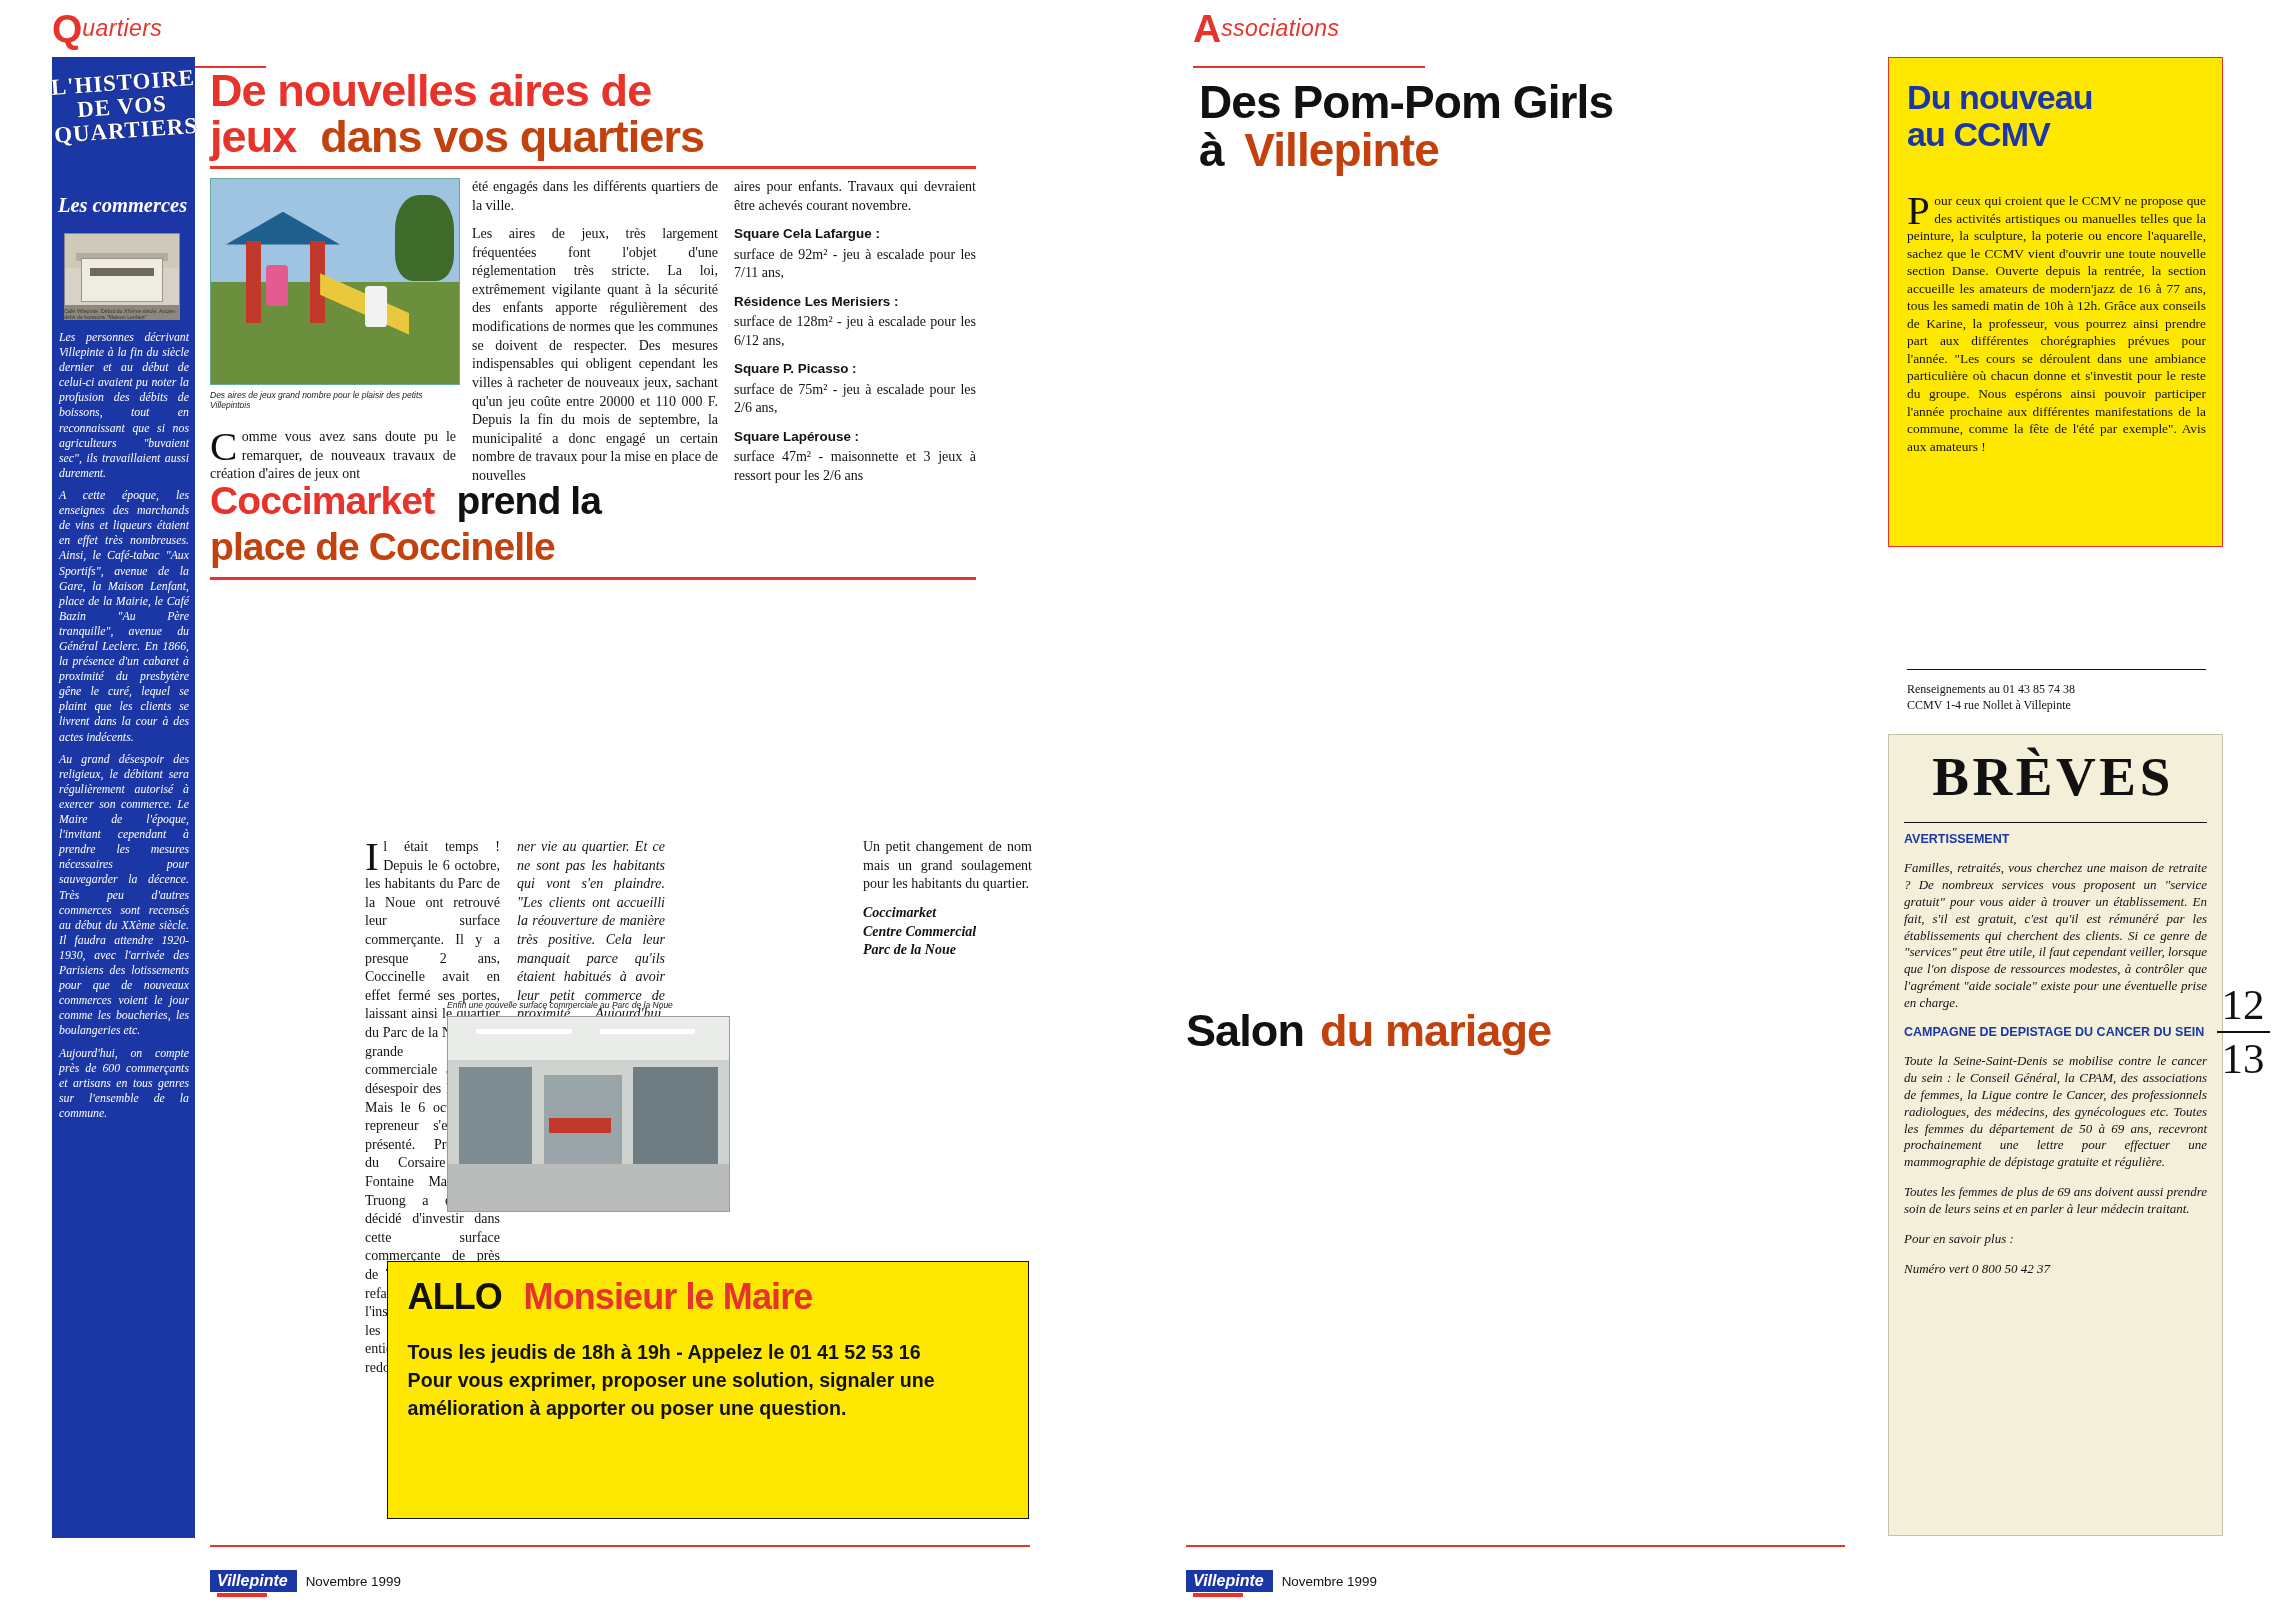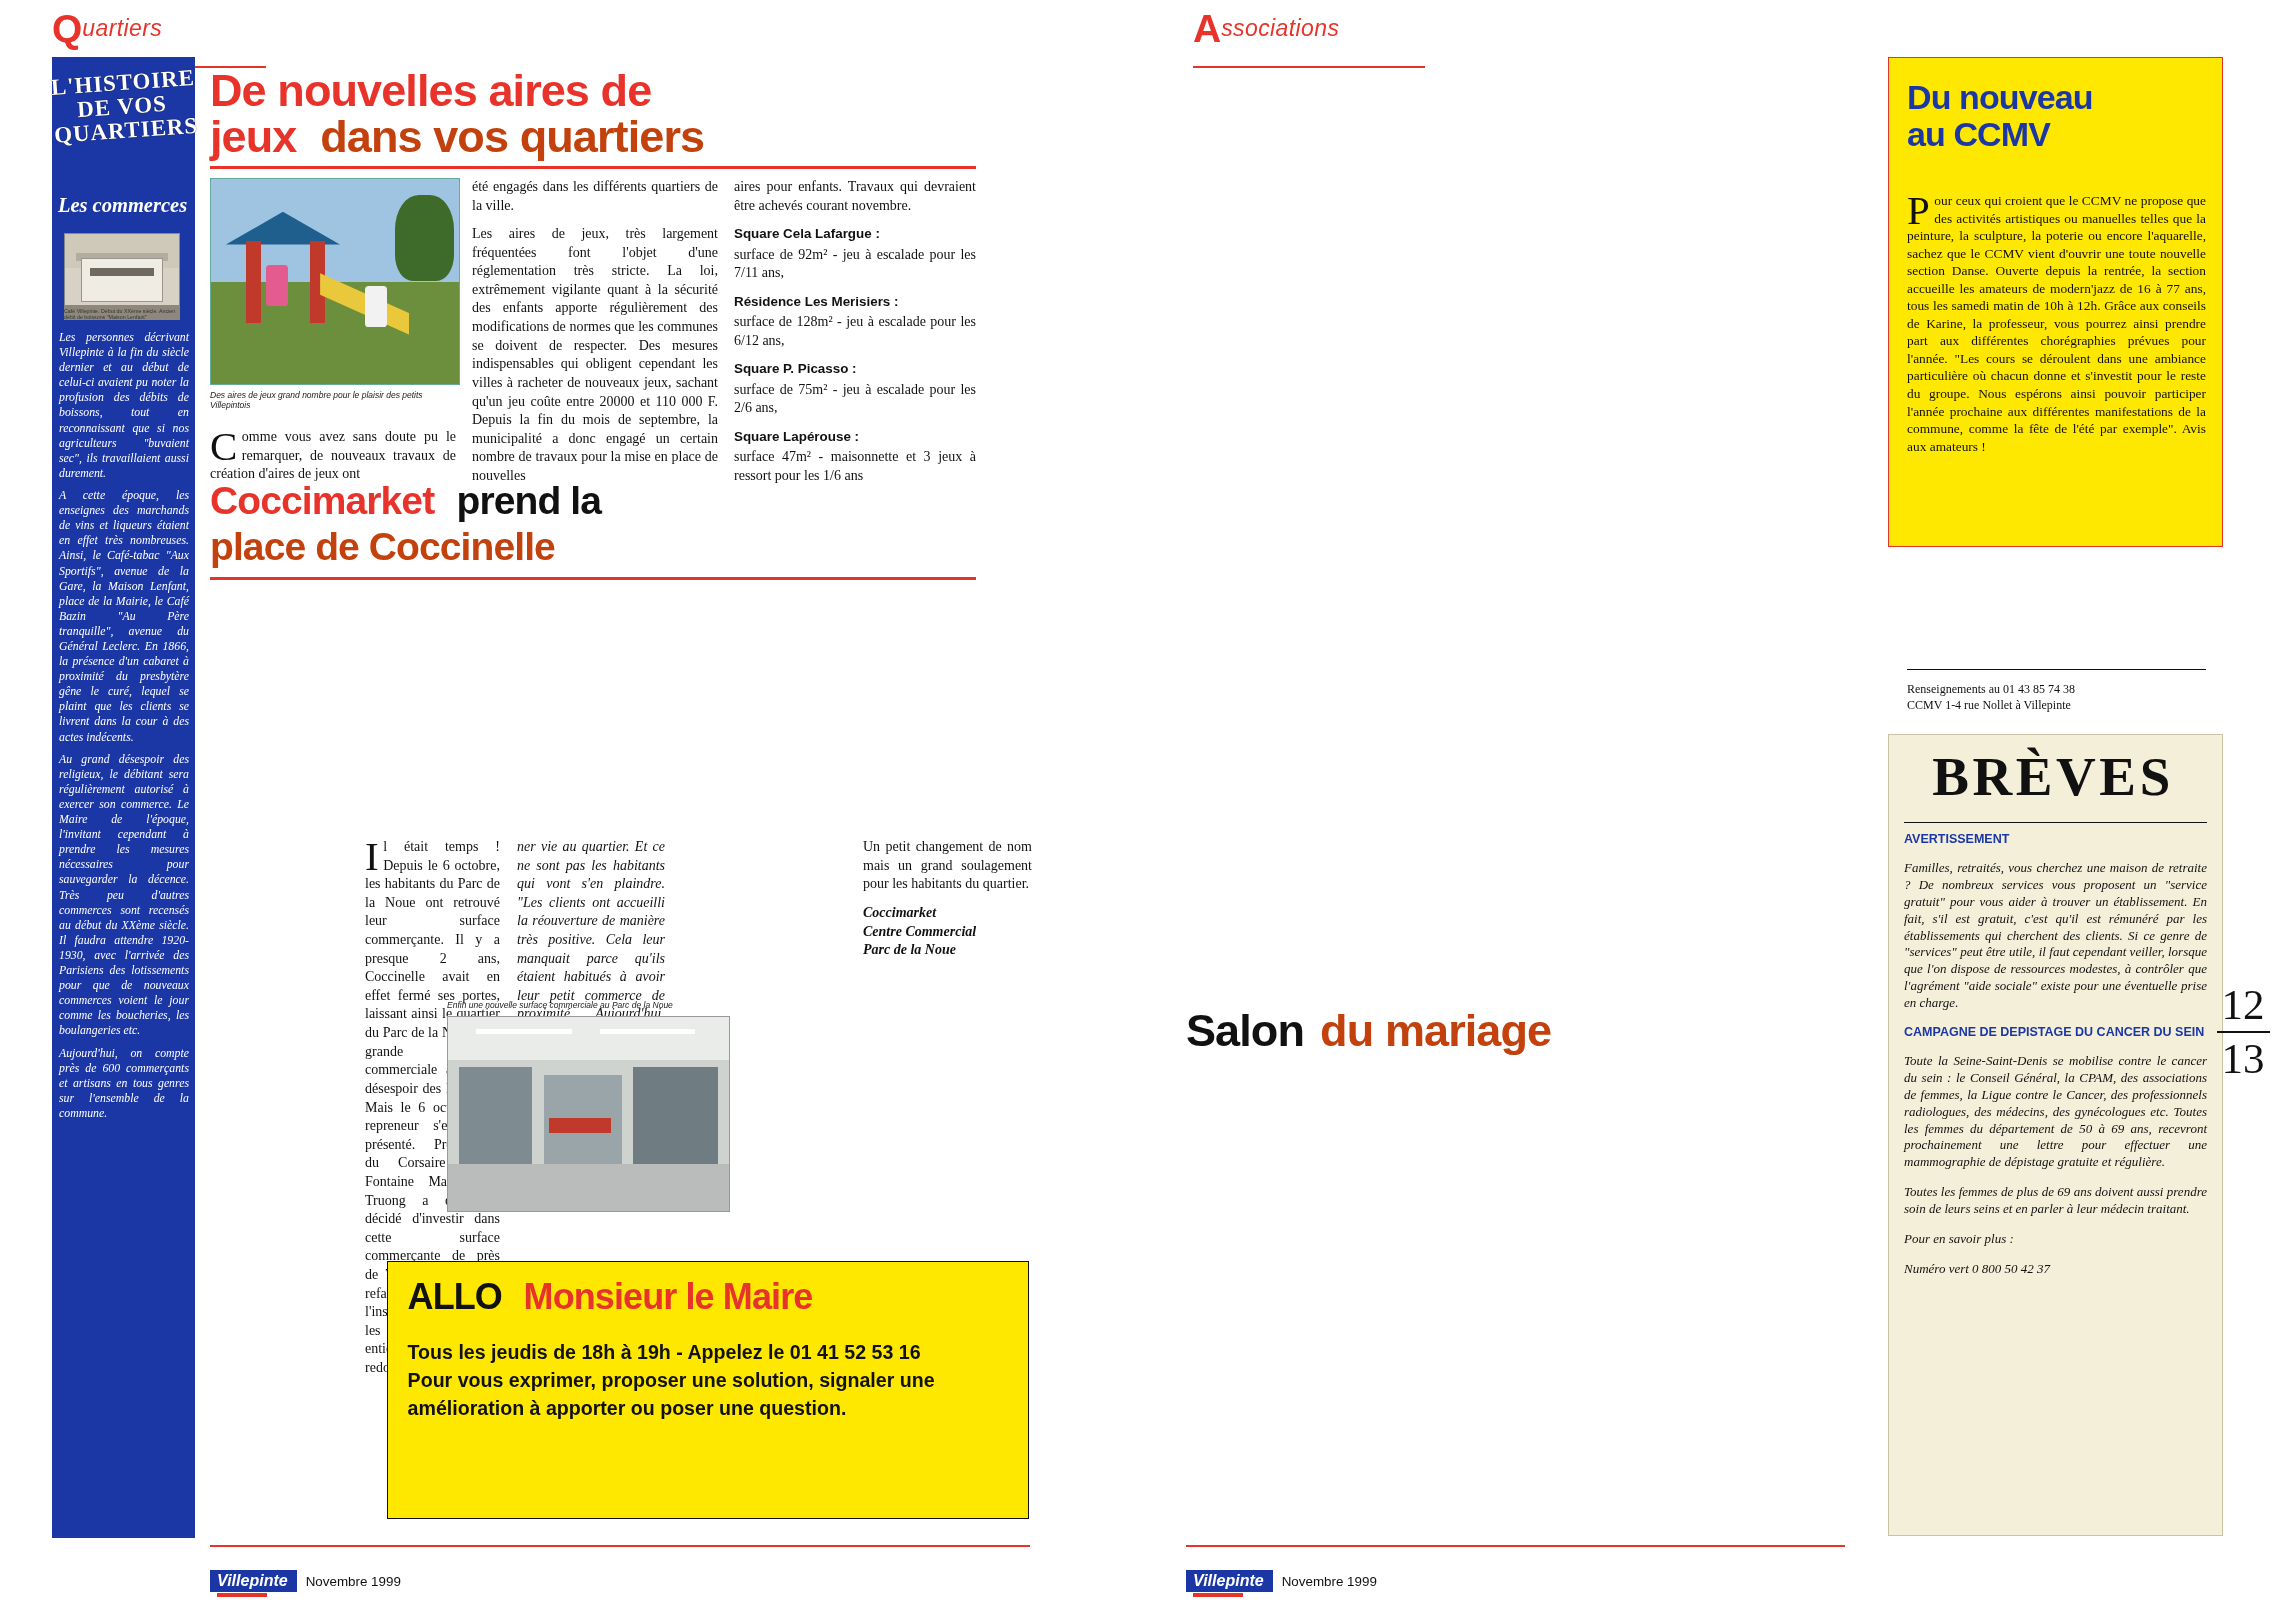--- a/index.html
+++ b/index.html
@@ -279,21 +279,21 @@
       <div class="sq-head">Square Cela Lafargue :</div>
       <p>surface de 92m² - jeu à escalade pour les 7/11 ans,</p>
 
       <div class="sq-head">Résidence Les Merisiers :</div>
       <p>surface de 128m² - jeu à escalade pour les 6/12 ans,</p>
 
       <div class="sq-head">Square P. Picasso :</div>
       <p>surface de 75m² - jeu à escalade pour les 2/6 ans,</p>
 
       <div class="sq-head">Square Lapérouse :</div>
-      <p>surface 47m² - maisonnette et 3 jeux à ressort pour les 1/6 ans</p>
+      <p>surface 47m² - maisonnette et 3 jeux à ressort pour les 2/6 ans</p>
     </div>
 
     <div class="hl-cocci">
       <div>
         <span class="headline h-red">Coccimarket</span>
         <span class="headline" style="color:#111; margin-left:12.5px;">prend la</span>
       </div>
       <div class="headline h-blue">place de Coccinelle</div>
     </div>
     <div class="hl-rule" style="left:210px; top:577px; width:766px;"></div>
@@ -344,20 +344,27 @@
   </div>
 
   <div class="right-page">
 
     <div class="rubrique" style="left:52px; top:10.7px;">
       <span class="big-letter">A</span>
       <span class="rest">ssociations</span>
     </div>
     <div class="rub-underline" style="left:52px; top:66px; width:232px;"></div>
 
+    <div style="position:absolute; left:58px; top:78px; width:642px;">
+      <div class="headline h-black" style="font-size:46px;line-height:48px;">Des Pom-Pom Girls</div>
+      <div style="font-size:46px;line-height:48px;">
+        <span class="headline h-black">à</span>
+        <span class="headline h-blue" style="margin-left:9px;">Villepinte</span>
+      </div>
+    </div>
 
     <div style="position:absolute; left:45px; top:1005px; width:642px;">
       <span class="headline h-black" style="font-size:45px;">Salon</span>
       <span class="headline h-blue" style="font-size:45px; margin-left:12.5px;">du mariage</span>
     </div>
 
     <div class="ccmv-box" style="left:747px;">
       <div class="ccmv-title">
         <div>Du nouveau</div>
         <div>au CCMV</div>

